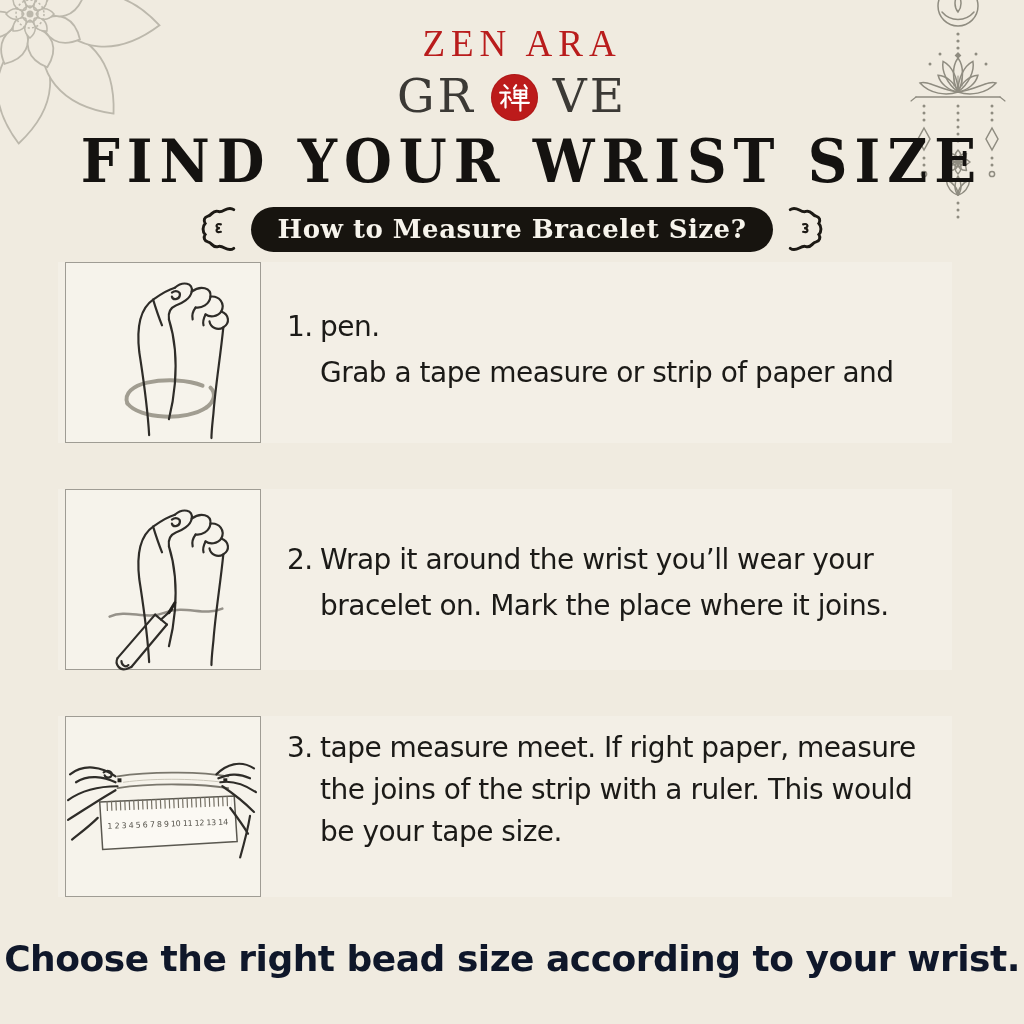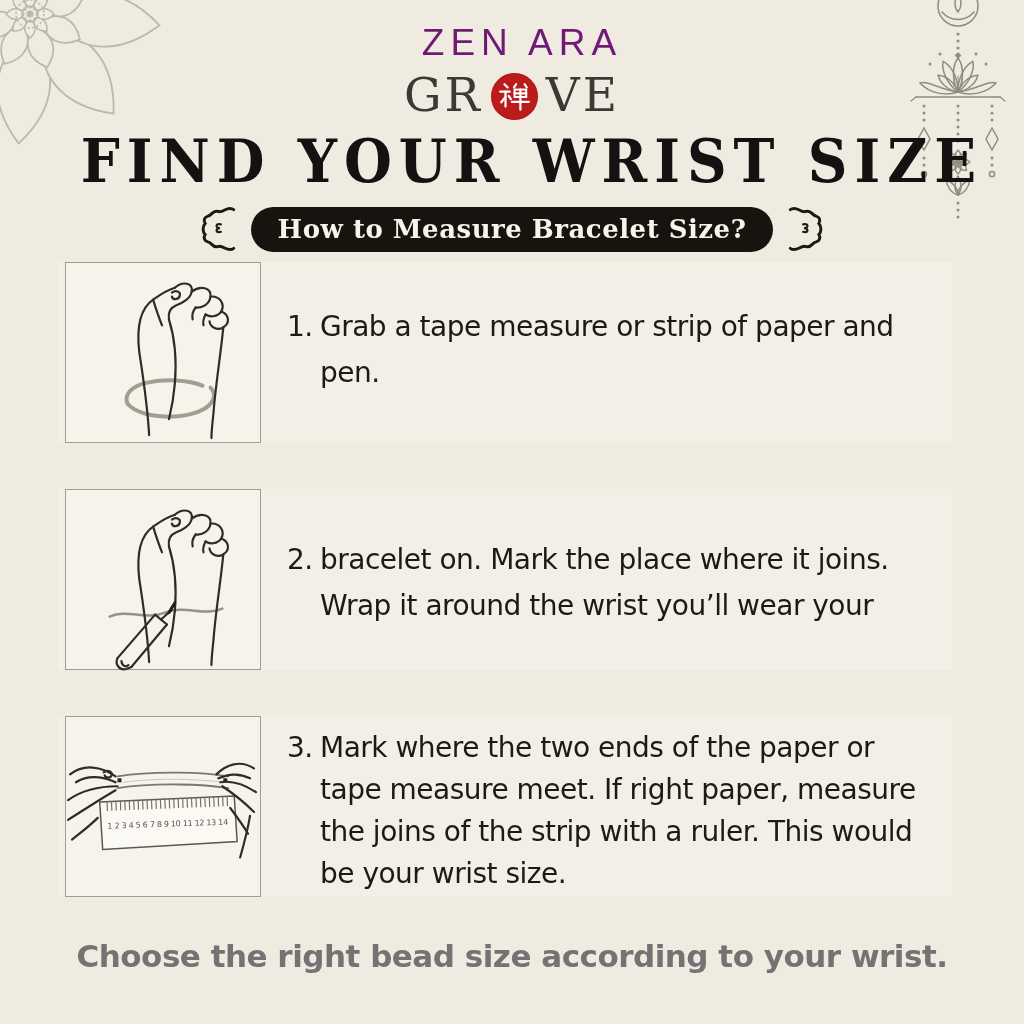--- a/index.html
+++ b/index.html
@@ -5,25 +5,25 @@
   html,body{margin:0;padding:0;}
   body{
     width:1024px;height:1024px;position:relative;overflow:hidden;
     background:#f0ebe0;
     font-family:"DejaVu Sans", sans-serif;
     color:#1b1a17;
   }
   
   .brand{position:absolute;top:22px;left:0;width:100%;text-align:center;}
   .brand-line1{
-    font-family:Liberation Sans, sans-serif;font-size:37px;letter-spacing:6px;
-    color:#701a75;font-weight:500;padding-left:20px;
+    font-family:Liberation Serif, serif;font-size:37px;letter-spacing:6px;
+    color:#b91c1c;font-weight:500;padding-left:20px;
   }
   .brand-line2{
-    margin-top:3px;display:flex;align-items:center;justify-content:center;gap:6px;
+    margin-top:3px;display:flex;align-items:center;justify-content:center;gap:13px;
     font-family:"DejaVu Serif", serif;font-size:47px;color:#3b3935;
     letter-spacing:3px;
   }
   .seal{
     width:47px;height:47px;border-radius:50%;background:#bc1b1b;
     display:inline-flex;align-items:center;justify-content:center;
     margin:0 2px;position:relative;top:2px;
     box-shadow:0 0 0 1px rgba(150,20,20,.35) inset;
   }
   
@@ -60,21 +60,21 @@
   }
   .step3 .step-text{line-height:42px;font-size:28px;}
   .step1 .step-text{top:42px;}
   .step2 .step-text{top:48px;}
   .step3 .step-text{top:11px;}
   .step-num{flex:none;width:33px;}
   .step-lines div{white-space:nowrap;}
   
   .footer{
     position:absolute;top:938px;left:0;width:100%;text-align:center;
-    font-weight:bold;font-size:31px;letter-spacing:-0.5px;color:#737373;
+    font-weight:bold;font-size:36px;letter-spacing:-0.5px;color:#0f172a;
   }
   
   .mandala{position:absolute;left:0;top:0;}
   .lotus{position:absolute;left:884px;top:0;}
   svg{overflow:visible;}
 </style>
 </head>
 <body>
 
 <svg width="0" height="0" style="position:absolute" aria-hidden="true">
@@ -264,22 +264,22 @@
         <path d="M62 142 C74 158 122 160 142 146"></path>
         <path d="M62 142 C58 132 68 124 82 121 C100 117 124 118 138 124"></path>
         <path d="M142 146 C150 140 152 132 146 126"></path>
       </g>
       <use href="#fist"></use>
     </svg>
   </div>
   <div class="step-text">
     <span class="step-num">1.</span>
     <div class="step-lines">
+      <div>pen.</div>
       <div>Grab a tape measure or strip of paper and</div>
-      <div>pen.</div>
     </div>
   </div>
 </section>
 
 <section class="step step2">
   <div class="step-box">
     <svg class="illus" viewBox="0 0 196 181">
       <path d="M44 128 C62 120 80 132 100 124 C120 116 140 128 158 120" fill="none" stroke="#96928a" stroke-width="2.6" stroke-linecap="round"></path>
       <use href="#fist"></use>
       <g fill="none" stroke="#2e2c28" stroke-width="2.2" stroke-linecap="round">
@@ -289,22 +289,22 @@
         <path d="M96 131 L107 121"></path>
         <path d="M52 170 C49 176 54 183 61 181 L66 179"></path>
         <path d="M56 173 C56 177 60 180 63 177"></path>
       </g>
       <path d="M104 124 L110 114" stroke="#23211d" stroke-width="3" stroke-linecap="round"></path>
     </svg>
   </div>
   <div class="step-text">
     <span class="step-num">2.</span>
     <div class="step-lines">
+      <div>Wrap it around the wrist you’ll wear your</div>
       <div>bracelet on. Mark the place where it joins.</div>
-      <div>Wrap it around the wrist you’ll wear your</div>
     </div>
   </div>
 </section>
 
 <section class="step step3">
   <div class="step-box">
     <svg class="illus" viewBox="0 0 196 181">
 
       <g fill="none" stroke="#7a776d" stroke-width="1.8" stroke-linecap="round">
         <path d="M52 60 C90 54 140 56 164 60"></path>
@@ -335,21 +335,20 @@
         <path d="M192 76 C180 68 168 64 156 66"></path>
         <path d="M190 96 C180 86 170 78 158 70"></path>
         <path d="M184 118 C178 108 172 100 166 92"></path>
         <path d="M176 142 C180 128 184 112 186 100"></path>
       </g>
     </svg>
   </div>
   <div class="step-text">
     <span class="step-num">3.</span>
     <div class="step-lines">
-      <div>Mark where the two ends of the paper or</div>
       <div>tape measure meet. If right paper, measure</div>
       <div>the joins of the strip with a ruler. This would</div>
-      <div>be your wrist size.</div>
+      <div>be your tape size.</div>
     </div>
   </div>
 </section>
 
 <div class="footer">Choose the right bead size according to your wrist.</div>
 
 </body></html>

